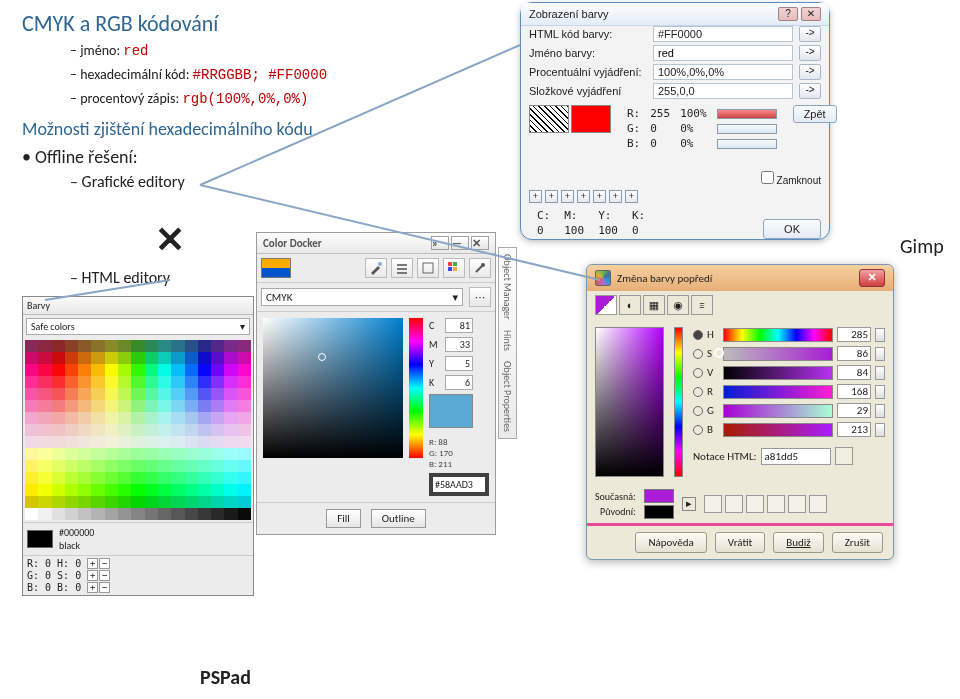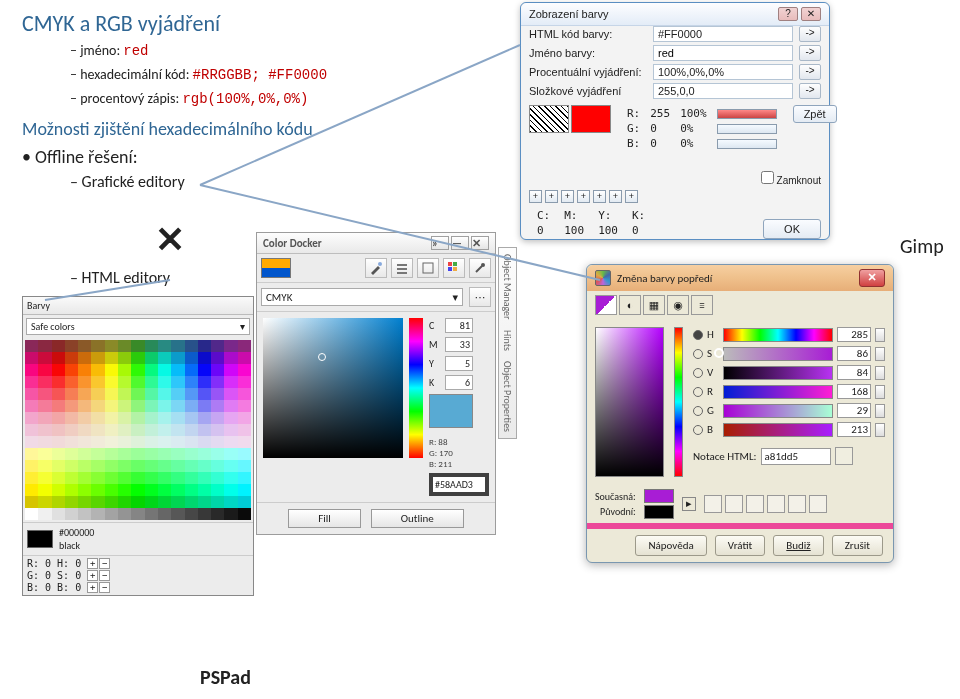--- a/index.html
+++ b/index.html
@@ -18,21 +18,21 @@
   .bullet-dash { position: absolute; }
   .bullet-dash::before { content: "– "; }
   .bullet-dot::before { content: "• "; font-size: 18px;}
   .mono { font-family: "Courier New", monospace; color: #c00000; }
 
   
   .dlg {
     position: absolute;
     background: #f3f3f3;
     border: 1px solid #5a8ec2;
-    border-radius: 6px;
+    border-radius: 12px;
     box-shadow: 0 2px 6px rgba(0,0,0,.25);
     font-family: Tahoma, sans-serif;
     font-size: 11px;
   }
   .dlg .titlebar {
     background: linear-gradient(#fdfdff,#e3ecf7);
     border-bottom: 1px solid #c6d5e7;
     padding: 4px 8px;
     border-radius: 6px 6px 0 0;
     display:flex; justify-content:space-between; align-items:center;
@@ -97,21 +97,21 @@
       linear-gradient(to right, #fff, #007fcf);
   }
   .docker .huebar{width:16px;height:140px;background:linear-gradient(red,magenta,blue,cyan,lime,yellow,red);}
   .docker .side{display:flex;flex-direction:column;gap:4px;font-size:10px;}
   .docker .side .srow{display:flex;align-items:center;gap:4px;}
   .docker .side .srow .lab{width:12px;}
   .docker .side .srow .sval{width:28px;background:#fff;border:1px solid #aaa;padding:0 2px;text-align:right;}
   .docker .curcolor{width:44px;height:34px;border:1px solid #888;background:#58aad3;margin-bottom:4px;}
   .docker .hexshow{width:60px;background:#fff;border:4px solid #404040;padding:1px 2px;font-size:10px;}
   .docker .bottom{display:flex;justify-content:center;gap:10px;padding:6px;border-top:1px solid #ccc;}
-  .docker .bbtn{padding:2px 29px;border:1px solid #999;background:linear-gradient(#fff,#e6e6e6);}
+  .docker .bbtn{padding:2px 10px;border:1px solid #999;background:linear-gradient(#fff,#e6e6e6);}
   .docker .vtab{
     position:absolute; right:-22px; top:14px;
     writing-mode:vertical-rl; font-size:10px; color:#666;
     background:linear-gradient(#fdfdfd,#eaeaea); border:1px solid #aaa;
     padding:6px 2px; display:flex; gap:10px; align-items:center;
   }
 
   
   .gimp {
     position:absolute;
@@ -146,21 +146,21 @@
   .gimp .ch .grad{width:110px;height:14px;border:1px solid #888;}
   .gimp .ch .num{width:34px;background:#fff;border:1px solid #999;text-align:right;padding:0 2px;}
   .gimp .ch .sp{width:10px;height:14px;border:1px solid #999;background:linear-gradient(#fff,#ddd);}
   .gimp .notace{display:flex;align-items:center;gap:4px;margin-top:6px;}
   .gimp .notace .inp{width:70px;background:#fff;border:1px solid #999;padding:1px 3px;}
   .gimp .swrow{display:flex;align-items:center;gap:8px;padding:4px 8px;}
   .gimp .swrow .pair{display:flex;flex-direction:column;gap:2px;}
   .gimp .swbox{width:30px;height:14px;border:1px solid #777;}
   .gimp .histrow{display:flex;gap:3px;}
   .gimp .hist{width:18px;height:18px;border:1px solid #999;background:#f3f1e8;}
-  .gimp .btns{display:flex;justify-content:flex-end;gap:8px;padding:6px 10px;border-top:6px solid #ec4899;}
+  .gimp .btns{display:flex;justify-content:flex-end;gap:8px;padding:6px 10px;border-top:3px solid #ec4899;}
   .gimp .gbtn{padding:3px 12px;border:1px solid #9c998a;background:linear-gradient(#fcfbf5,#e5e2d2);border-radius:3px;}
 
   
   .pspad {
     position:absolute;
     background:#ececec;
     border:1px solid #888;
     font-size:10px;
   }
   .pspad .ttl{background:linear-gradient(#fafafa,#e8e8e8);padding:2px 4px;border-bottom:1px solid #bbb;}
@@ -175,21 +175,21 @@
   .pspad .pm{width:11px;height:11px;border:1px solid #999;background:#fff;font-size:9px;text-align:center;line-height:9px;}
 
   svg.connector { position:absolute; pointer-events:none; }
 
   .bigX { font-size: 36px; font-weight: bold; position:absolute; }
   .appLabel { font-size: 20px; position:absolute; }
 </style>
 </head>
 <body>
 
-<div class="title" style="left:22px;top:10px;">CMYK a RGB vyjádření</div>
+<div class="title" style="left:22px;top:10px;">CMYK a RGB kódování</div>
 
 <div class="bullet-dash" style="left:70px;top:42px;">
   <span>jméno:</span>
   <span class="mono">red</span>
 </div>
 <div class="bullet-dash" style="left:70px;top:66px;">
   <span>hexadecimální kód:</span>
   <span class="mono">#RRGGBB; #FF0000</span>
 </div>
 <div class="bullet-dash" style="left:70px;top:90px;">

